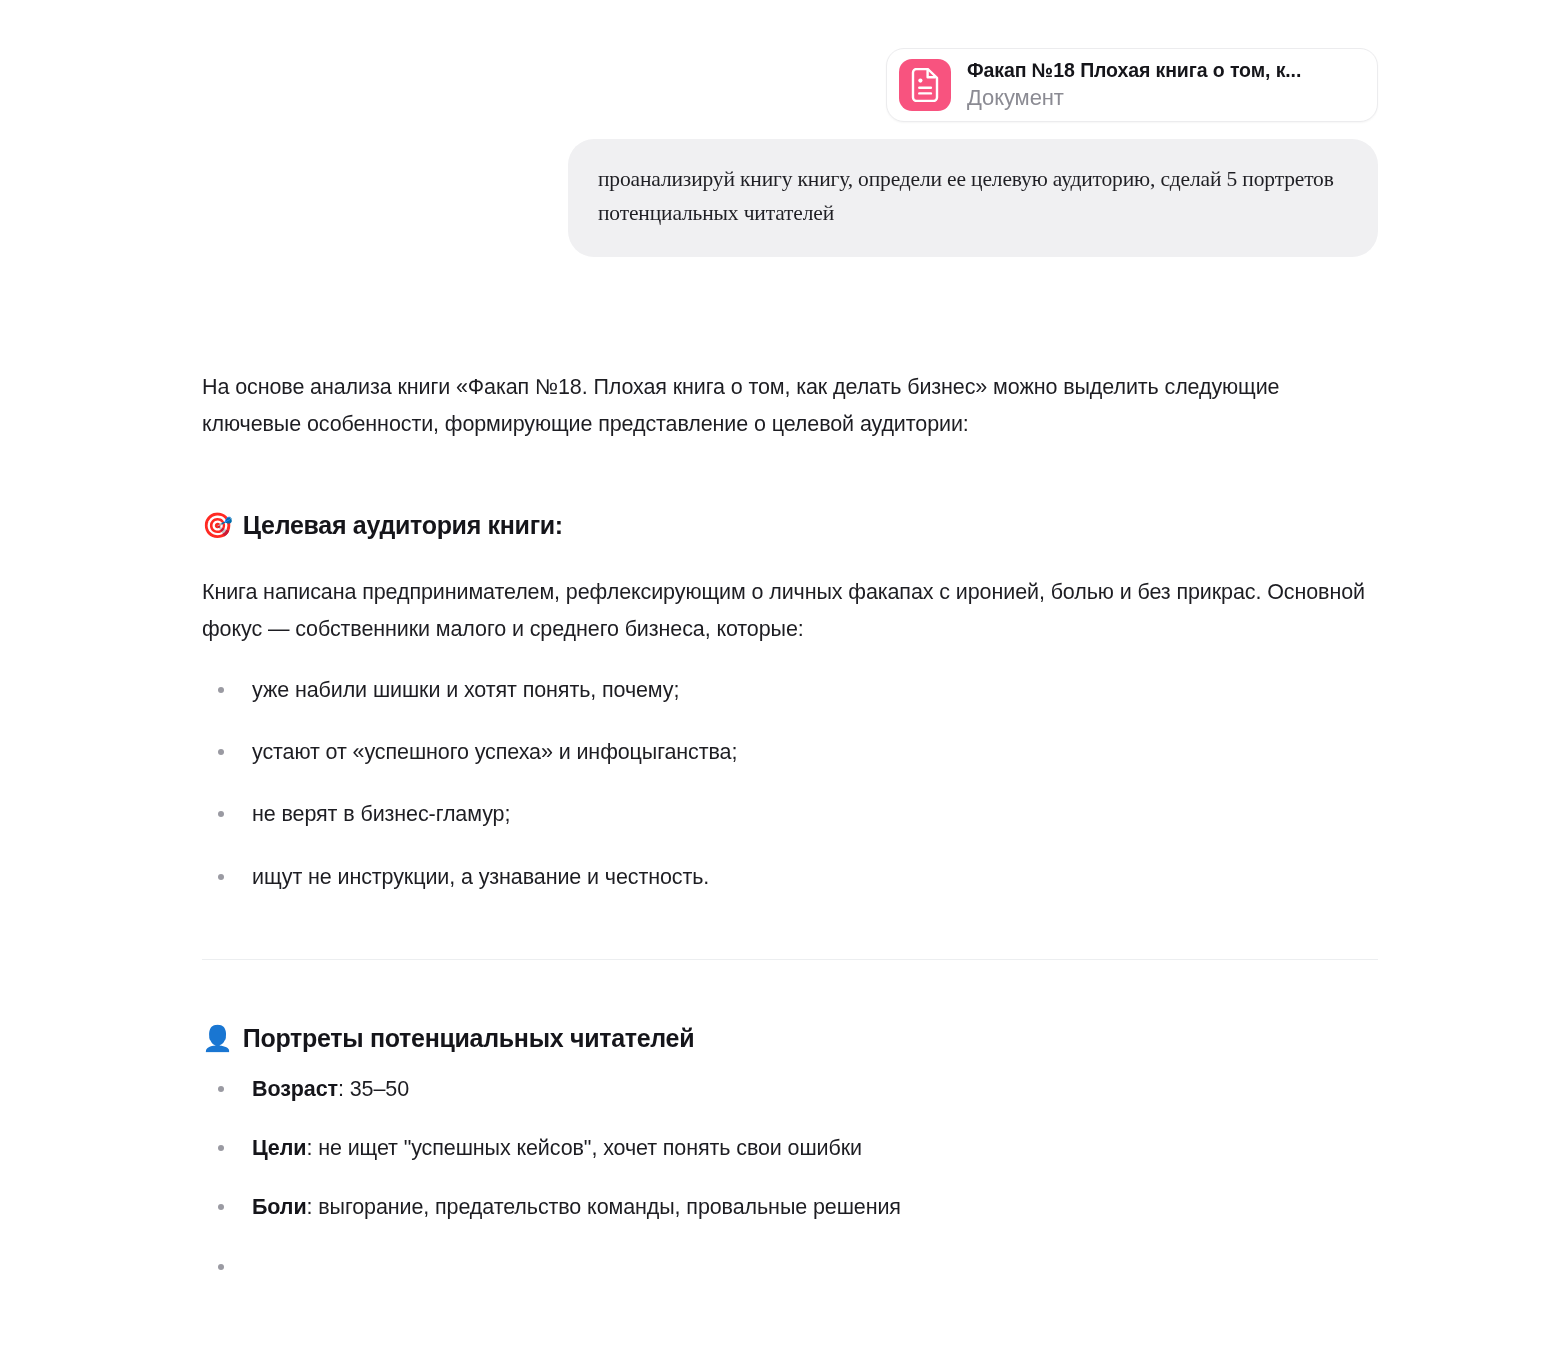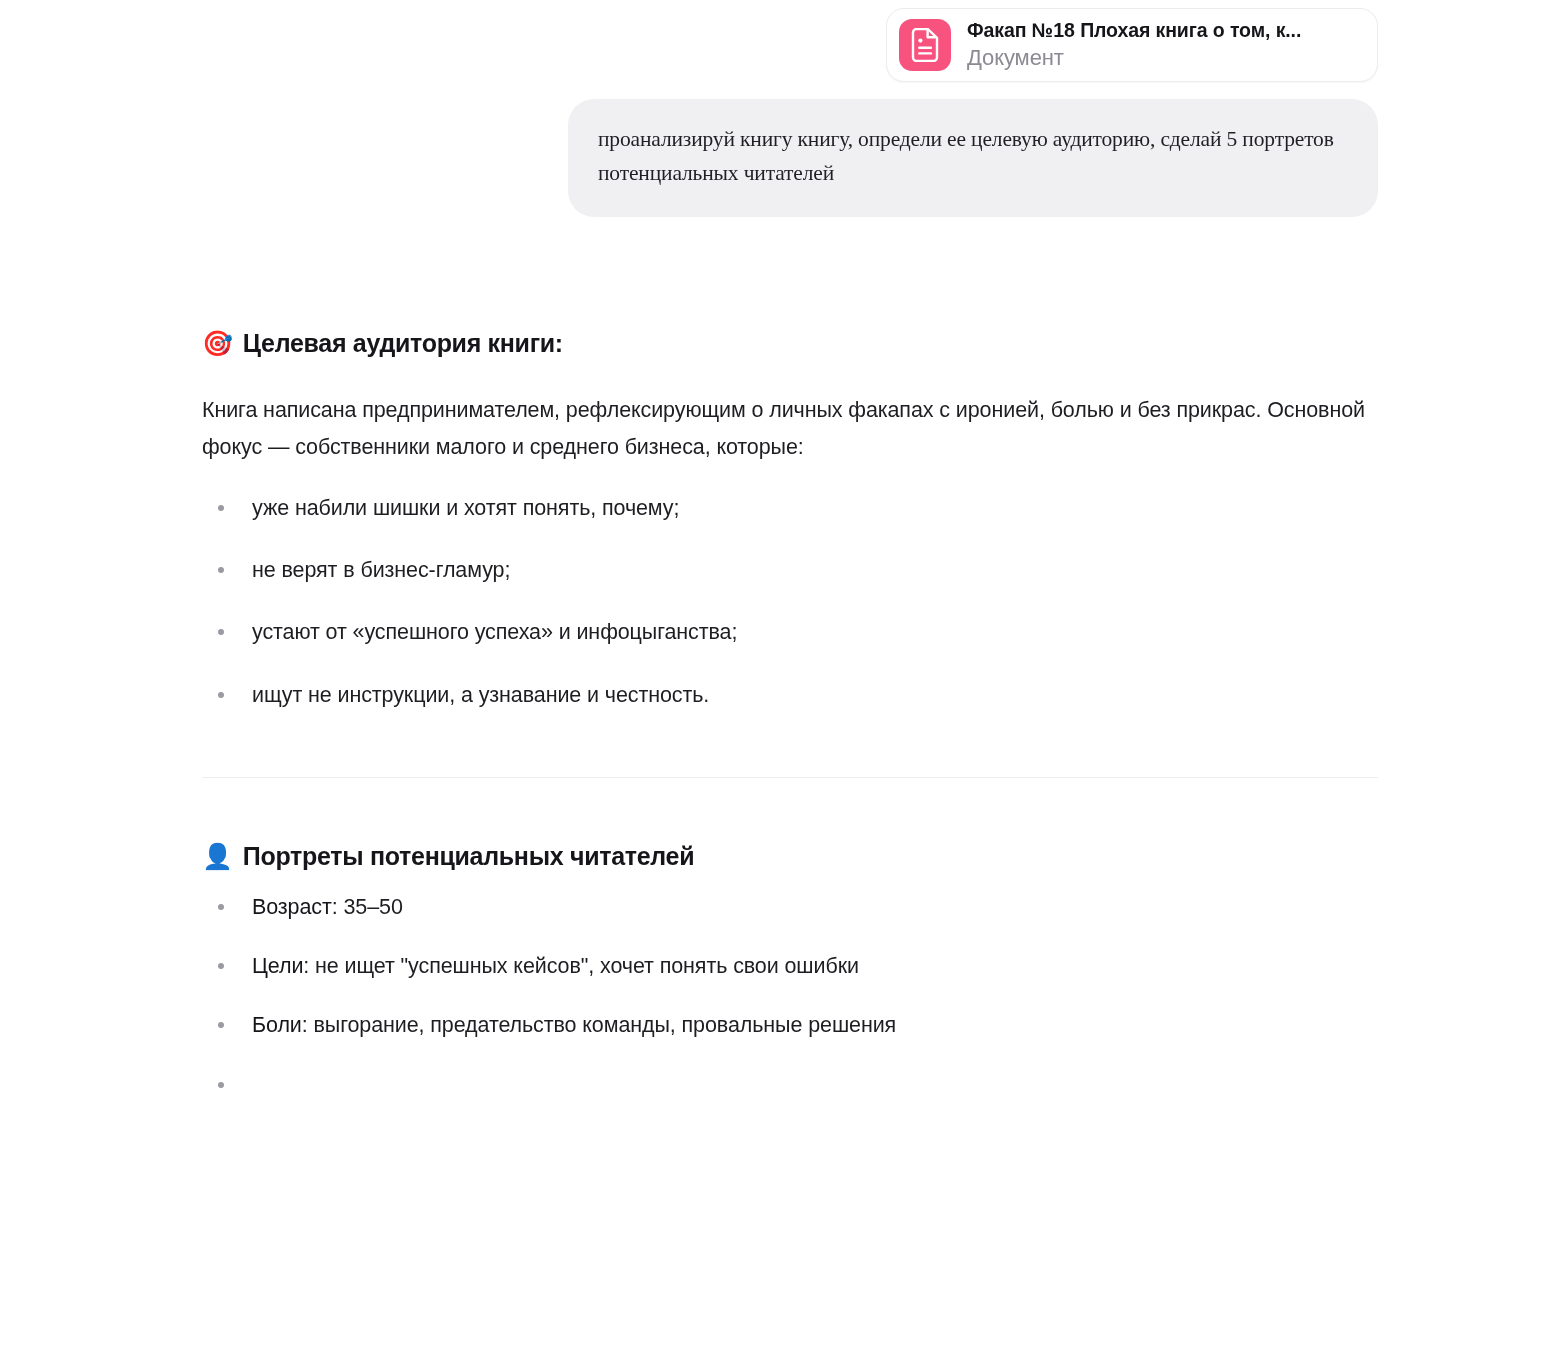--- a/index.html
+++ b/index.html
@@ -13,20 +13,21 @@
     height: 1353px;
     font-family: "Liberation Sans", "DejaVu Sans", sans-serif;
     color: #1f1f1f;
     overflow: hidden;
     position: relative;
   }
 
   
   .conversation-head {
     padding-top: 8px;
+    margin-top: 40px;
   }
 
   .attachment-row {
     display: flex;
     justify-content: flex-end;
     padding-right: 182px;
   }
 
   .file-card {
     display: flex;
@@ -142,21 +143,21 @@
   ul.blist li::before {
     content: "";
     position: absolute;
     left: 16px;
     top: 13px;
     width: 6px;
     height: 6px;
     border-radius: 50%;
     background: #9a9aa2;
   }
-  ul.blist li b { font-weight: 400; color: #15151a; }
+  ul.blist li b { font-weight: 700; color: #15151a; }
 
   .divider {
     height: 1px;
     background: #eceef0;
     border: 0;
     margin: 66px 0 0 0;
     width: 1176px;
   }
 
   .portrait-title {
@@ -194,32 +195,33 @@
   </div>
 
   <div class="bubble-row">
     <div class="user-bubble">проанализируй книгу книгу, определи ее целевую аудиторию, сделай 5 портретов потенциальных читателей</div>
   </div>
 
 </div>
 
 <div class="answer">
 
+  <p class="para">На основе анализа книги «Факап №18. Плохая книга о том, как делать бизнес» можно выделить следующие ключевые особенности, формирующие представление о целевой аудитории:</p>
 
   <h2 class="h-section section-gap-1">
     <span class="h-emoji">🎯</span>
     <span>Целевая аудитория книги:</span>
   </h2>
 
   <p class="para section-gap-2">Книга написана предпринимателем, рефлексирующим о личных факапах с иронией, болью и без прикрас. Основной фокус — собственники малого и среднего бизнеса, которые:</p>
 
   <ul class="blist">
     <li>уже набили шишки и хотят понять, почему;</li>
+    <li>устают от «успешного успеха» и инфоцыганства;</li>
     <li>не верят в бизнес-гламур;</li>
-    <li>устают от «успешного успеха» и инфоцыганства;</li>
     <li>ищут не инструкции, а узнавание и честность.</li>
   </ul>
 
   <hr class="divider">
 
   <h2 class="h-section" style="margin-top:64px;">
     <span class="h-emoji">👤</span>
     <span>Портреты потенциальных читателей</span>
   </h2>
 

